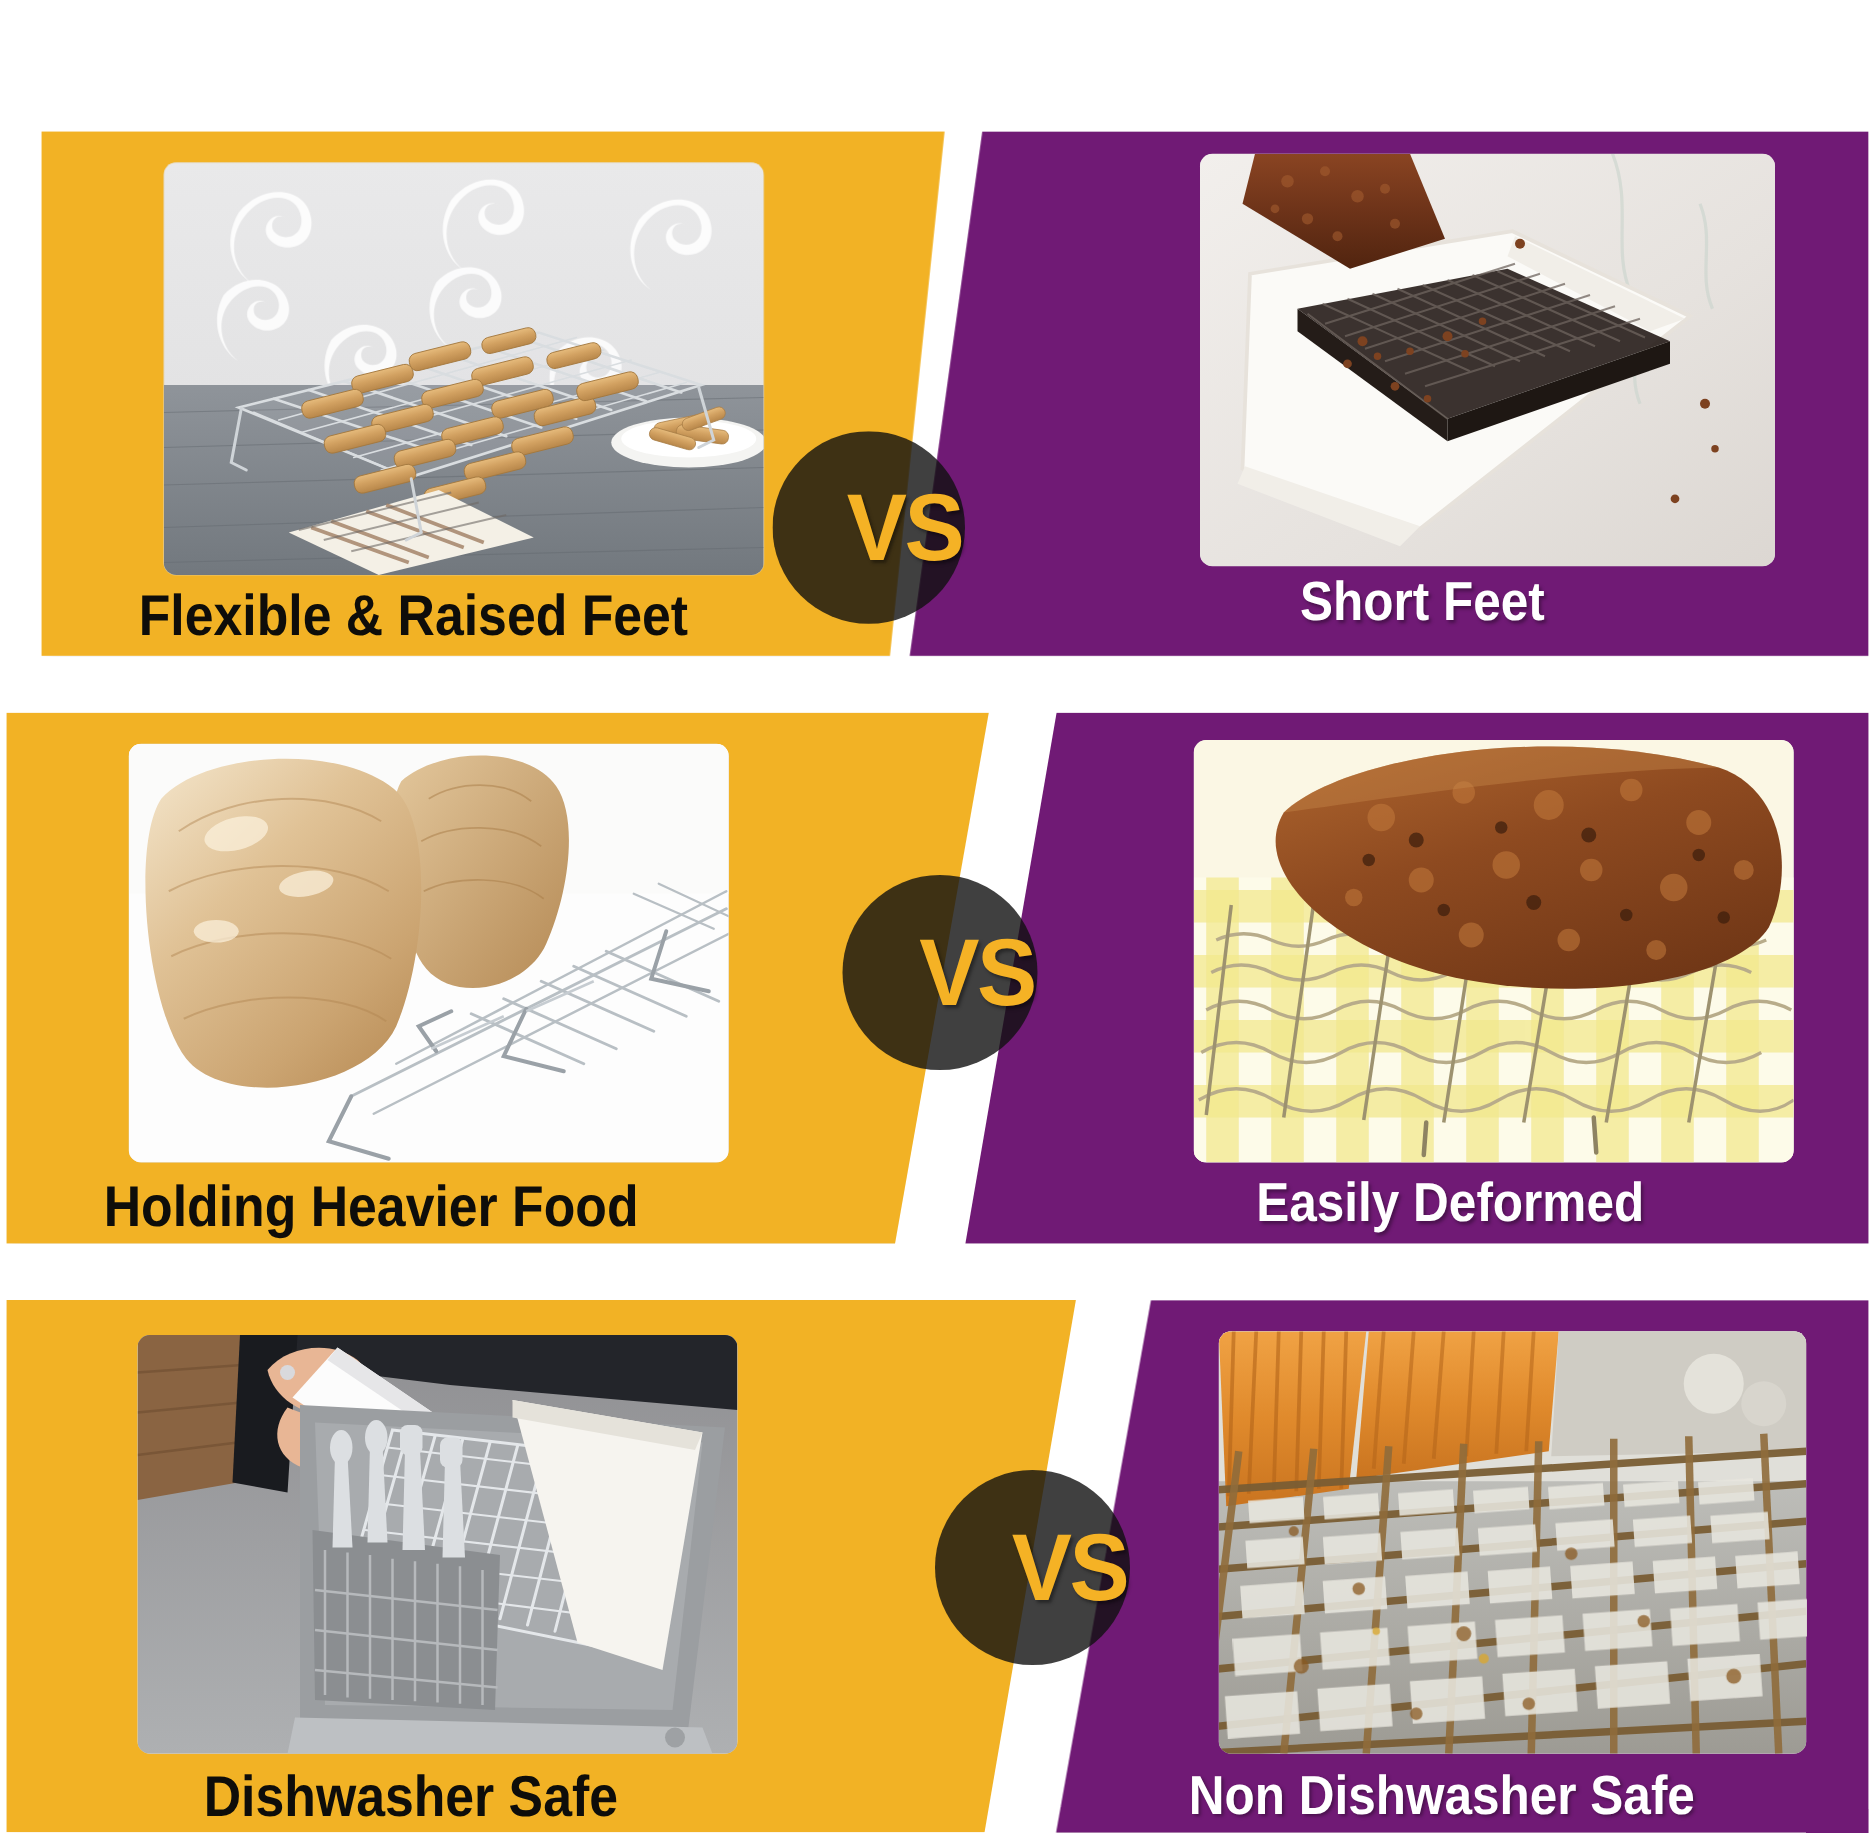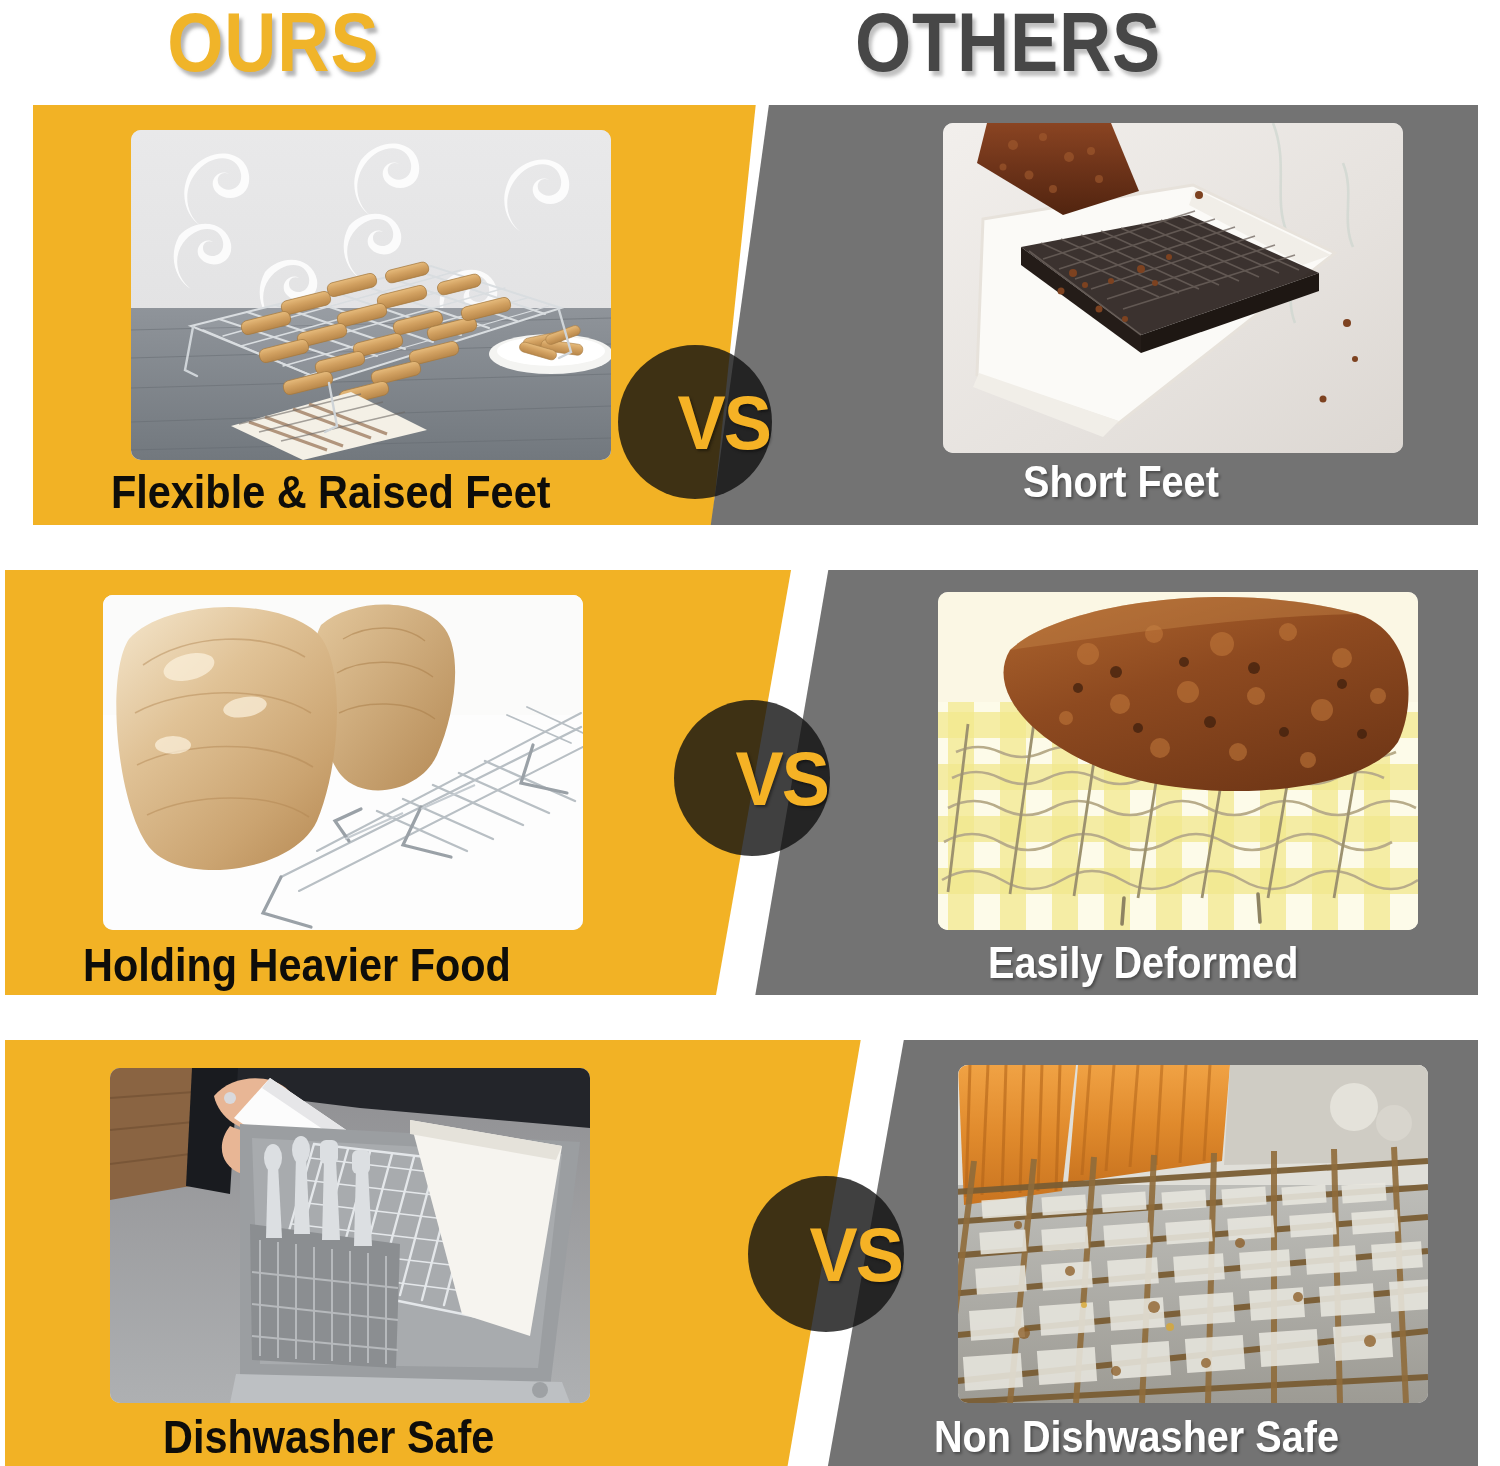--- a/index.html
+++ b/index.html
@@ -38,22 +38,22 @@
     width:730px; height:100%;
     background:#f2b225;
     filter:drop-shadow(5px 6px 5px rgba(120,120,120,0.5));
   }
   .row.r1 .panel-ours { clip-path:polygon(0 0, 99% 0, 93% 100%, 0 100%);margin-left:28px; }
   .row.r2 .panel-ours { width:790px; clip-path:polygon(0 0, 99.5% 0, 90% 100%, 0 100%);text-align:right; }
   .row.r3 .panel-ours { width:860px; clip-path:polygon(0 0, 99.5% 0, 91% 100%, 0 100%); }
 
   
   .panel-others {
-    position:absolute; top:0; right:22px;
-    background:#737373;
+    position:absolute; top:0; right:5px;
+    background:#701a75;
     height:100%;
     filter:drop-shadow(4px 6px 5px rgba(130,130,130,0.45));
   }
   .row.r1 .panel-others { width:775px; clip-path:polygon(8.5% 0, 100% 0, 100% 100%, 1% 100%); }
   .row.r2 .panel-others { width:730px; clip-path:polygon(11% 0, 100% 0, 100% 100%, 1% 100%); }
   .row.r3 .panel-others { width:660px; clip-path:polygon(13% 0, 100% 0, 100% 100%, 1.5% 100%); }
 
   
   .photo {
     position:absolute; border-radius:10px; overflow:hidden;
@@ -85,24 +85,20 @@
   }
 
   
   .fill { width:100%; height:100%; display:block; }
 </style>
 </head>
 <body>
 
 <div id="stage">
 
-  <div class="hdr">
-    <div class="hdr-ours">OURS</div>
-    <div class="hdr-others">OTHERS</div>
-  </div>
 
   <div class="row r1">
 
     <div class="panel-ours">
       <div class="photo" style="left:98px; top:25px; width:480px; height:330px;">
         <svg class="fill" viewBox="0 0 480 330" preserveAspectRatio="none">
           <defs>
             <linearGradient id="wall1" x1="0" y1="0" x2="0" y2="1">
               <stop offset="0" stop-color="#e9e9ea"></stop>
                 <stop offset="1" stop-color="#dededf"></stop>

